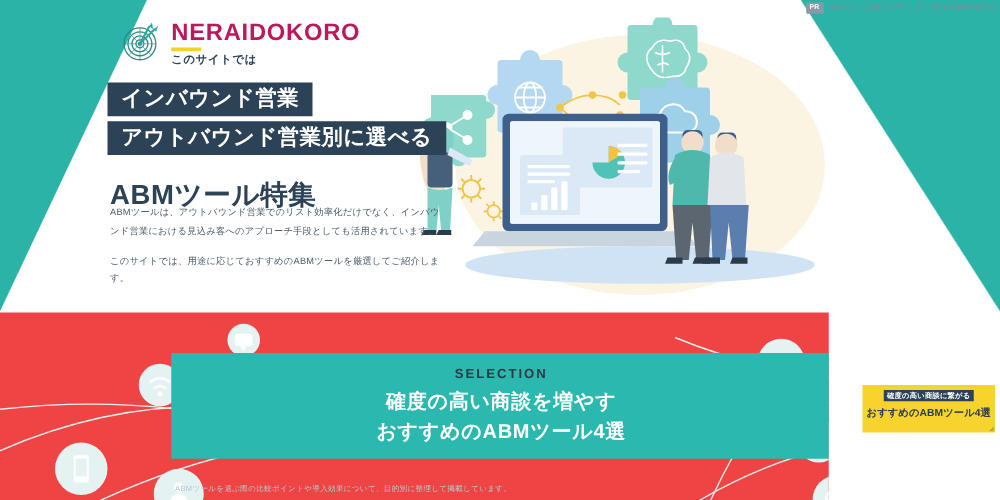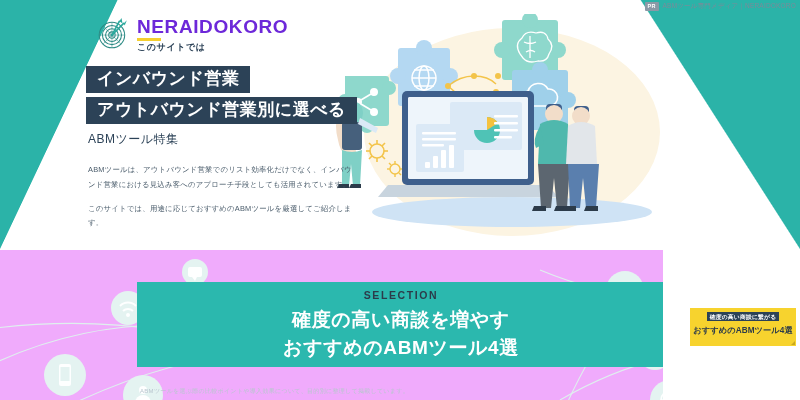--- a/index.html
+++ b/index.html
@@ -39,70 +39,70 @@
   }
 
   
   .logo-wrap {
     position: absolute; left: 96px; top: 17px;
     display: flex; align-items: center; gap: 7px; z-index: 20;
   }
   .logo-mark { width: 34px; height: 34px; flex: none; }
   .logo-text { display: flex; flex-direction: column; justify-content: center; }
   .logo-main {
-    font-size: 19px; font-weight: bold; color: #6d28d9;
+    font-size: 19px; font-weight: bold; color: #be185d;
     letter-spacing: .6px; line-height: 1;
   }
   .logo-underline { width: 24px; height: 2.5px; background: #f5cf2e; margin: 2px 0 2px; }
   .logo-sub {
     font-size: 9px; font-weight: bold; color: #2c4257; letter-spacing: .6px; line-height: 1;
   }
 
   
   .headline { position: absolute; left: 86px; top: 66px; z-index: 20; }
   .hl-row { margin-bottom: 4px; }
   .hl-mark {
     display: inline-block; background: #2c4257; color: #ffffff;
     font-size: 17px; font-weight: bold; line-height: 1.28;
     padding: 2px 11px 3px; letter-spacing: .5px;
   }
   .hl-plain {
-    display: inline-block; color: #2c4257; font-size: 12px; font-weight: normal;
-    line-height: 1.3; letter-spacing: .5px; padding: 2px 2px 0 2px; margin-top: 2px;
+    display: inline-block; color: #2c4257; font-size: 22px; font-weight: bold;
+    line-height: 1.3; letter-spacing: .5px; padding: 2px 2px 0 2px; margin-top: 12px;
   }
 
   
   .hero-body { position: absolute; left: 88px; top: 163px; width: 265px; z-index: 20; }
   .hero-p {
     font-size: 7.4px; color: #4a5c6b; line-height: 2.0; letter-spacing: .2px;
   }
   .hero-p + .hero-p { margin-top: 9px; }
 
   
   .illo { position: absolute; left: 330px; top: 14px; width: 400px; height: 228px; z-index: 10; }
 
   
   .lower {
     position: absolute; left: 0; top: 250px; width: 663px; height: 150px;
-    background: #f0abfc; overflow: hidden;
+    background: #ef4444; overflow: hidden;
   }
   .net-bg { position: absolute; left: 0; top: 0; width: 800px; height: 150px; }
 
   .selection-box {
     position: absolute; left: 137px; top: 32px; width: 528px; height: 85px;
     background: #2bb8ae; z-index: 10;
     display: flex; flex-direction: column; align-items: center; justify-content: center;
     padding-top: 2px;
   }
   .sel-kicker {
     color: #2c3b4a; font-size: 10.5px; font-weight: bold;
     letter-spacing: 1.6px; margin-bottom: 5px;
   }
   .sel-line {
-    color: #ffffff; font-size: 19px; font-weight: bold;
+    color: #ffffff; font-size: 16px; font-weight: bold;
     letter-spacing: .6px; line-height: 1.5;
   }
 
   .yellow-badge {
     position: absolute; left: 690px; top: 308px; width: 106px; height: 38px;
     background: #f7d32e; z-index: 25; padding-top: 4px;
     display: flex; flex-direction: column; align-items: center;
   }
   .yb-top {
     background: #2c4257; color: #ffffff; font-size: 5.8px; font-weight: bold;

